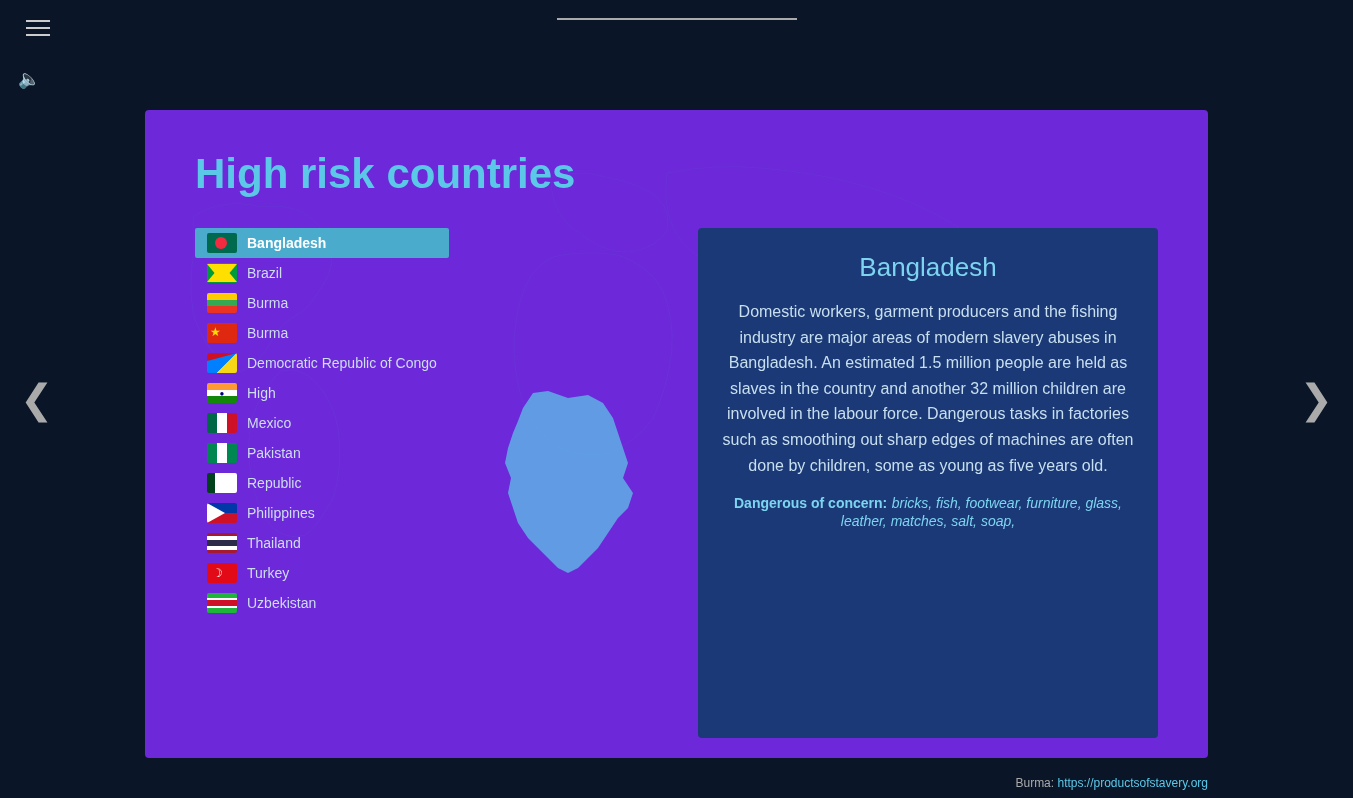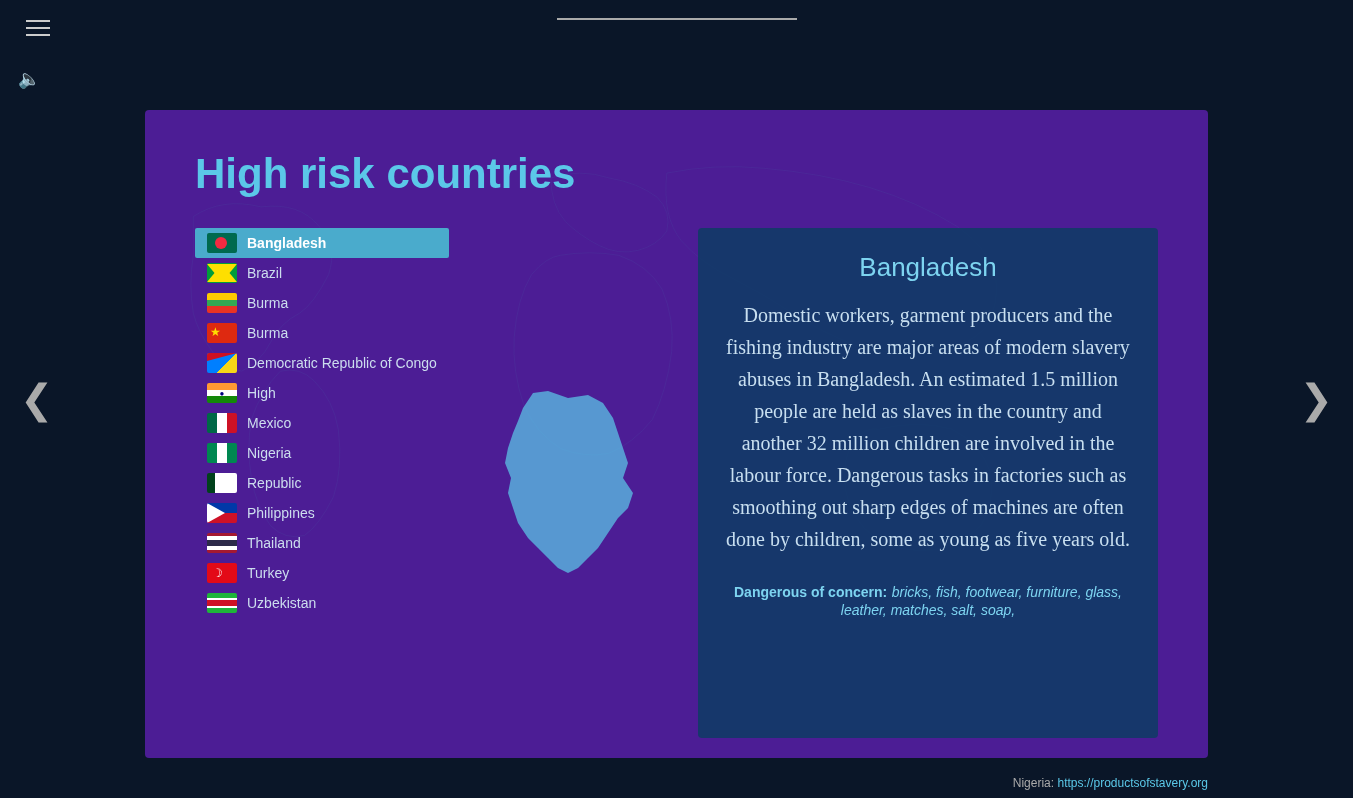--- a/index.html
+++ b/index.html
@@ -63,21 +63,21 @@
       background: #aaa;
     }
 
     
     .main-content {
       position: absolute;
       top: 110px;
       left: 145px;
       right: 145px;
       bottom: 40px;
-      background: #4c1d95;
+      background: #6d28d9;
       border-radius: 4px;
       overflow: hidden;
     }
 
     
     .map-lines {
       position: absolute;
       top: 0; left: 0; right: 0; bottom: 0;
       width: 100%;
       height: 100%;
@@ -304,25 +304,24 @@
     }
 
     .info-panel h2 {
       font-size: 26px;
       color: #7dd4f0;
       margin-bottom: 16px;
       font-weight: normal;
     }
 
     .info-panel p {
-      font-size: 20px;
+      font-size: 16px;
       line-height: 1.6;
-      margin-bottom: 28px;
+      margin-bottom: 16px;
       color: #c8dff0;
-      font-family: Liberation Serif, serif;
     }
 
     .products-label {
       font-weight: bold;
       color: #7dd4f0;
       font-size: 14px;
     }
 
     .products-text {
       font-style: italic;
@@ -425,21 +424,21 @@
         <div class="country-item">
           <div class="flag flag-india"></div>
           <span class="country-name">High</span>
         </div>
         <div class="country-item">
           <div class="flag flag-mexico"></div>
           <span class="country-name">Mexico</span>
         </div>
         <div class="country-item">
           <div class="flag flag-nigeria"></div>
-          <span class="country-name">Nigeria</span>
+          <span class="country-name">Pakistan</span>
         </div>
         <div class="country-item">
           <div class="flag flag-pakistan"></div>
           <span class="country-name">Republic</span>
         </div>
         <div class="country-item">
           <div class="flag flag-philippines"></div>
           <span class="country-name">Philippines</span>
         </div>
         <div class="country-item">
@@ -501,15 +500,15 @@
         <div>
           <span class="products-label">Dangerous of concern:</span>
           <span class="products-text">bricks, fish, footwear, furniture, glass, leather, matches, salt, soap,</span>
         </div>
       </div>
     </div>
   </div>
 </div>
 
 <div class="source-bar">
-  <span>Nigeria:</span>
+  <span>Burma:</span>
   <a href="#">https://productsofstavery.org</a>
 </div>
 
 </body></html>

